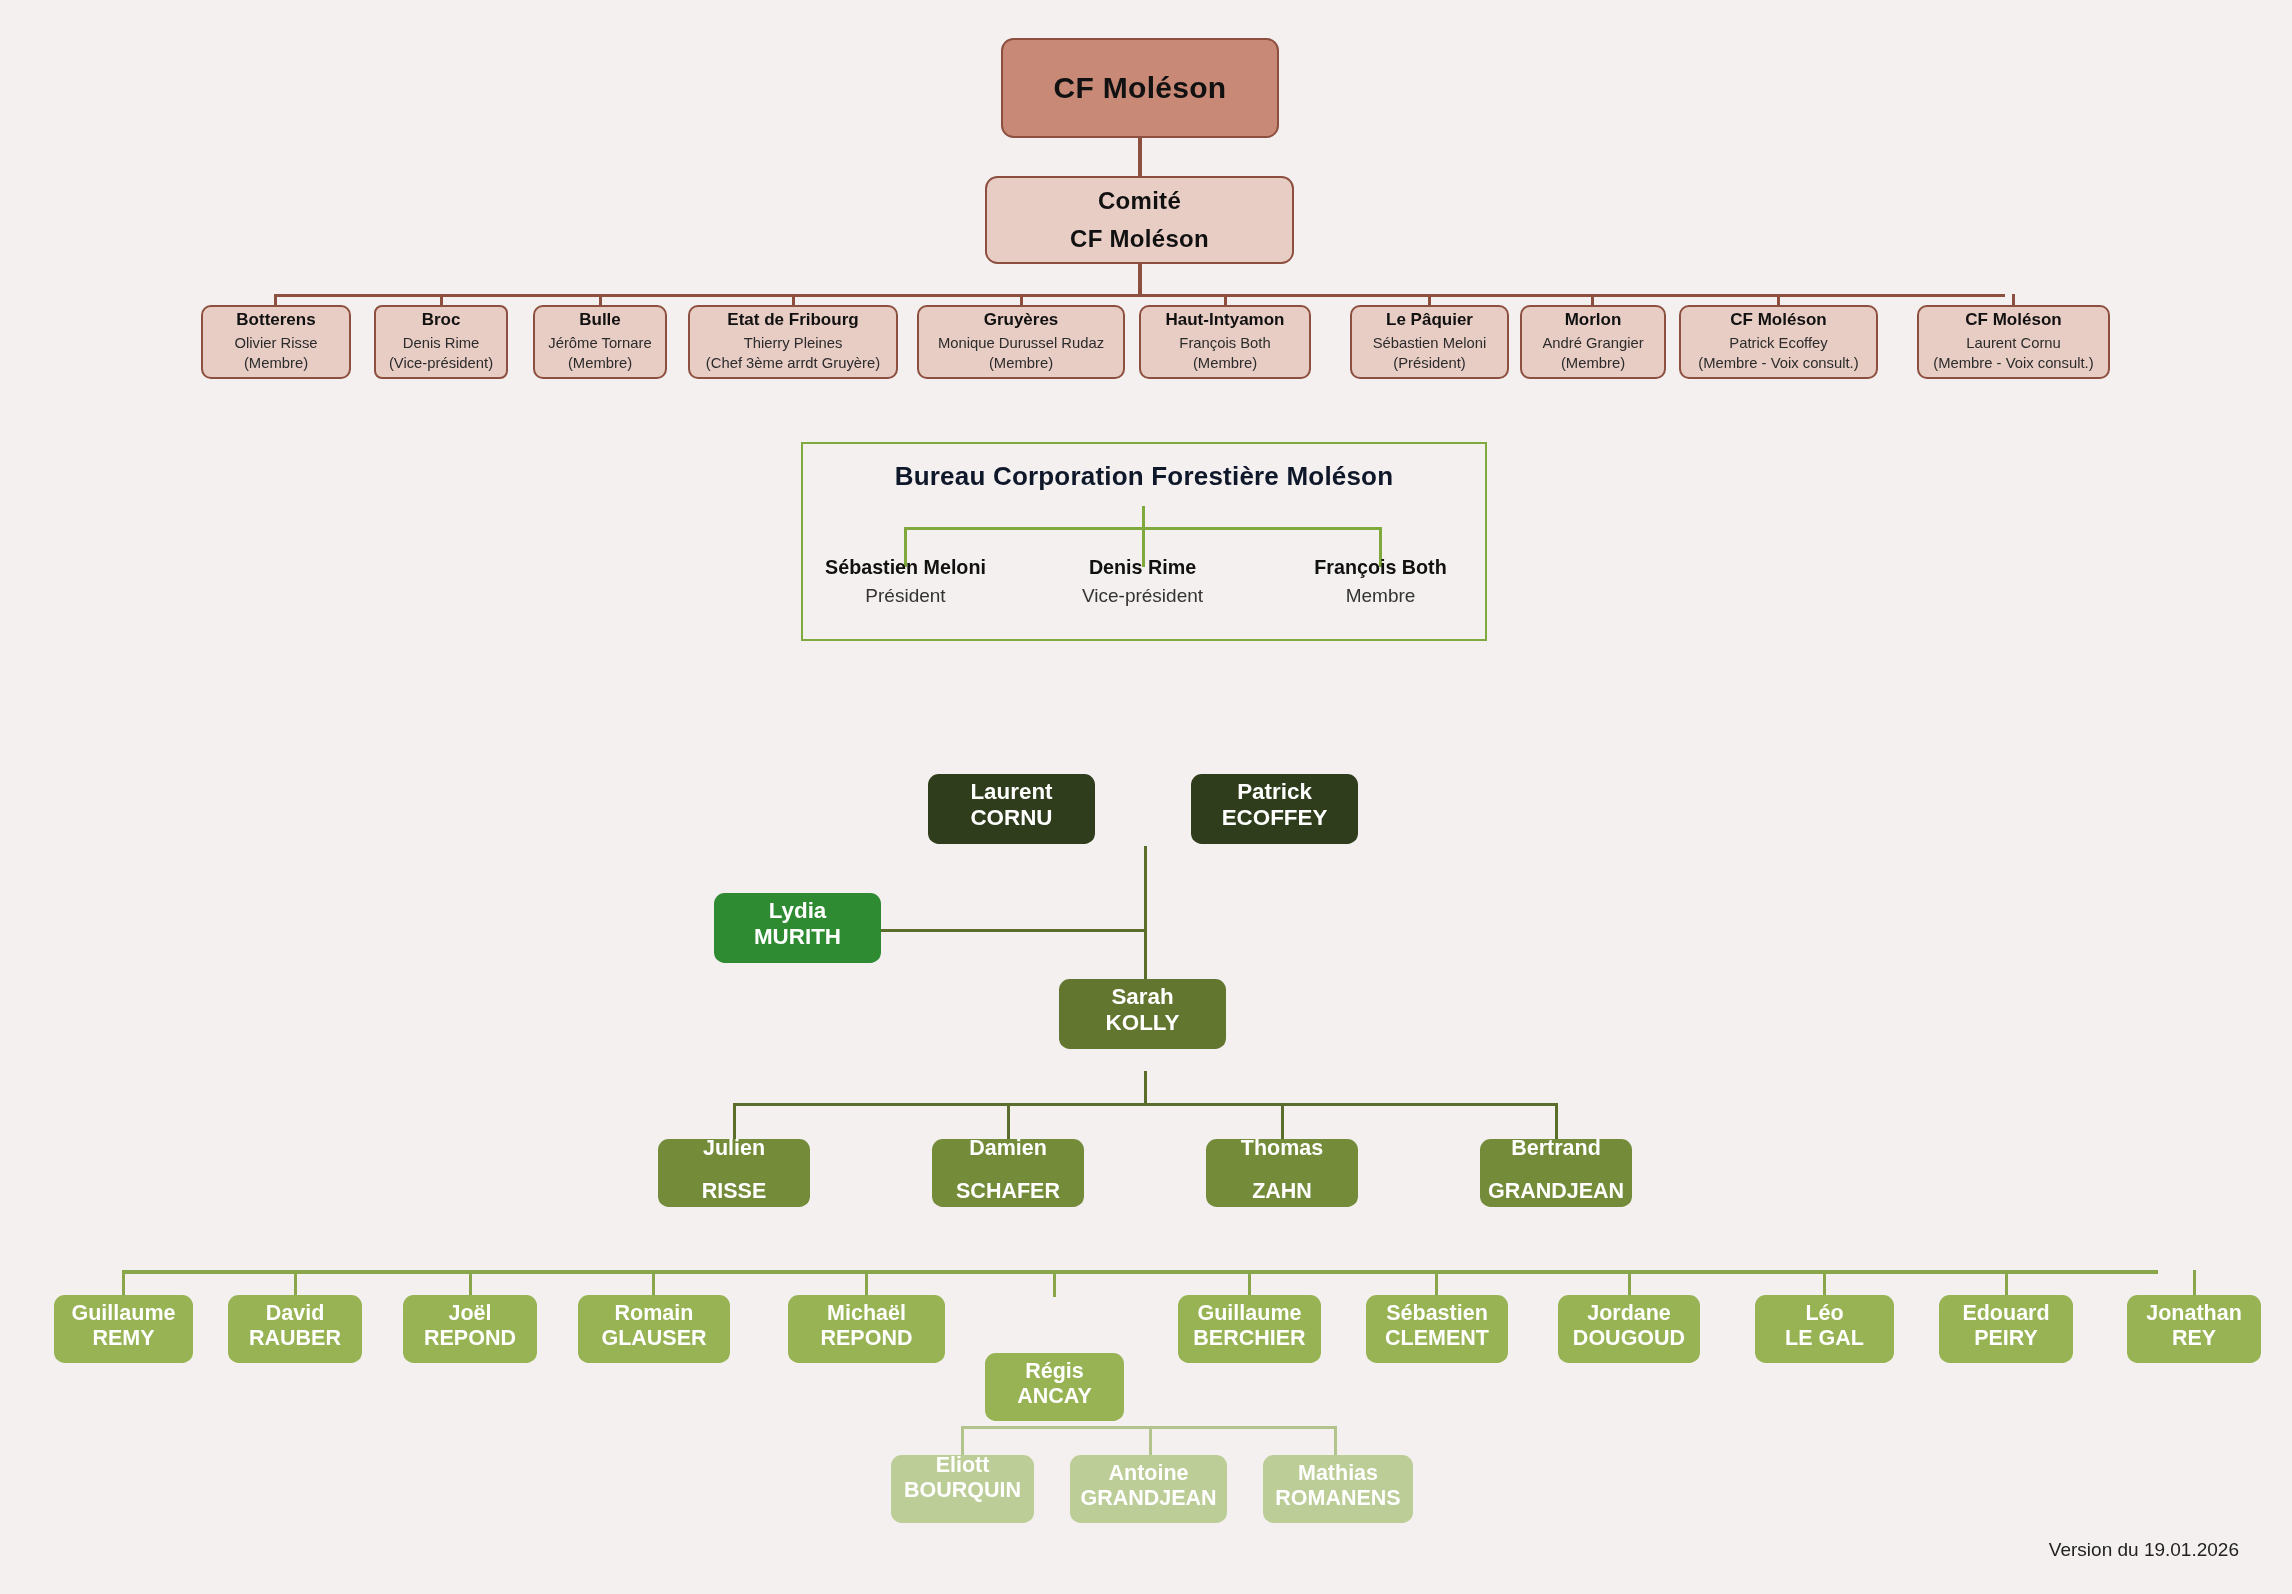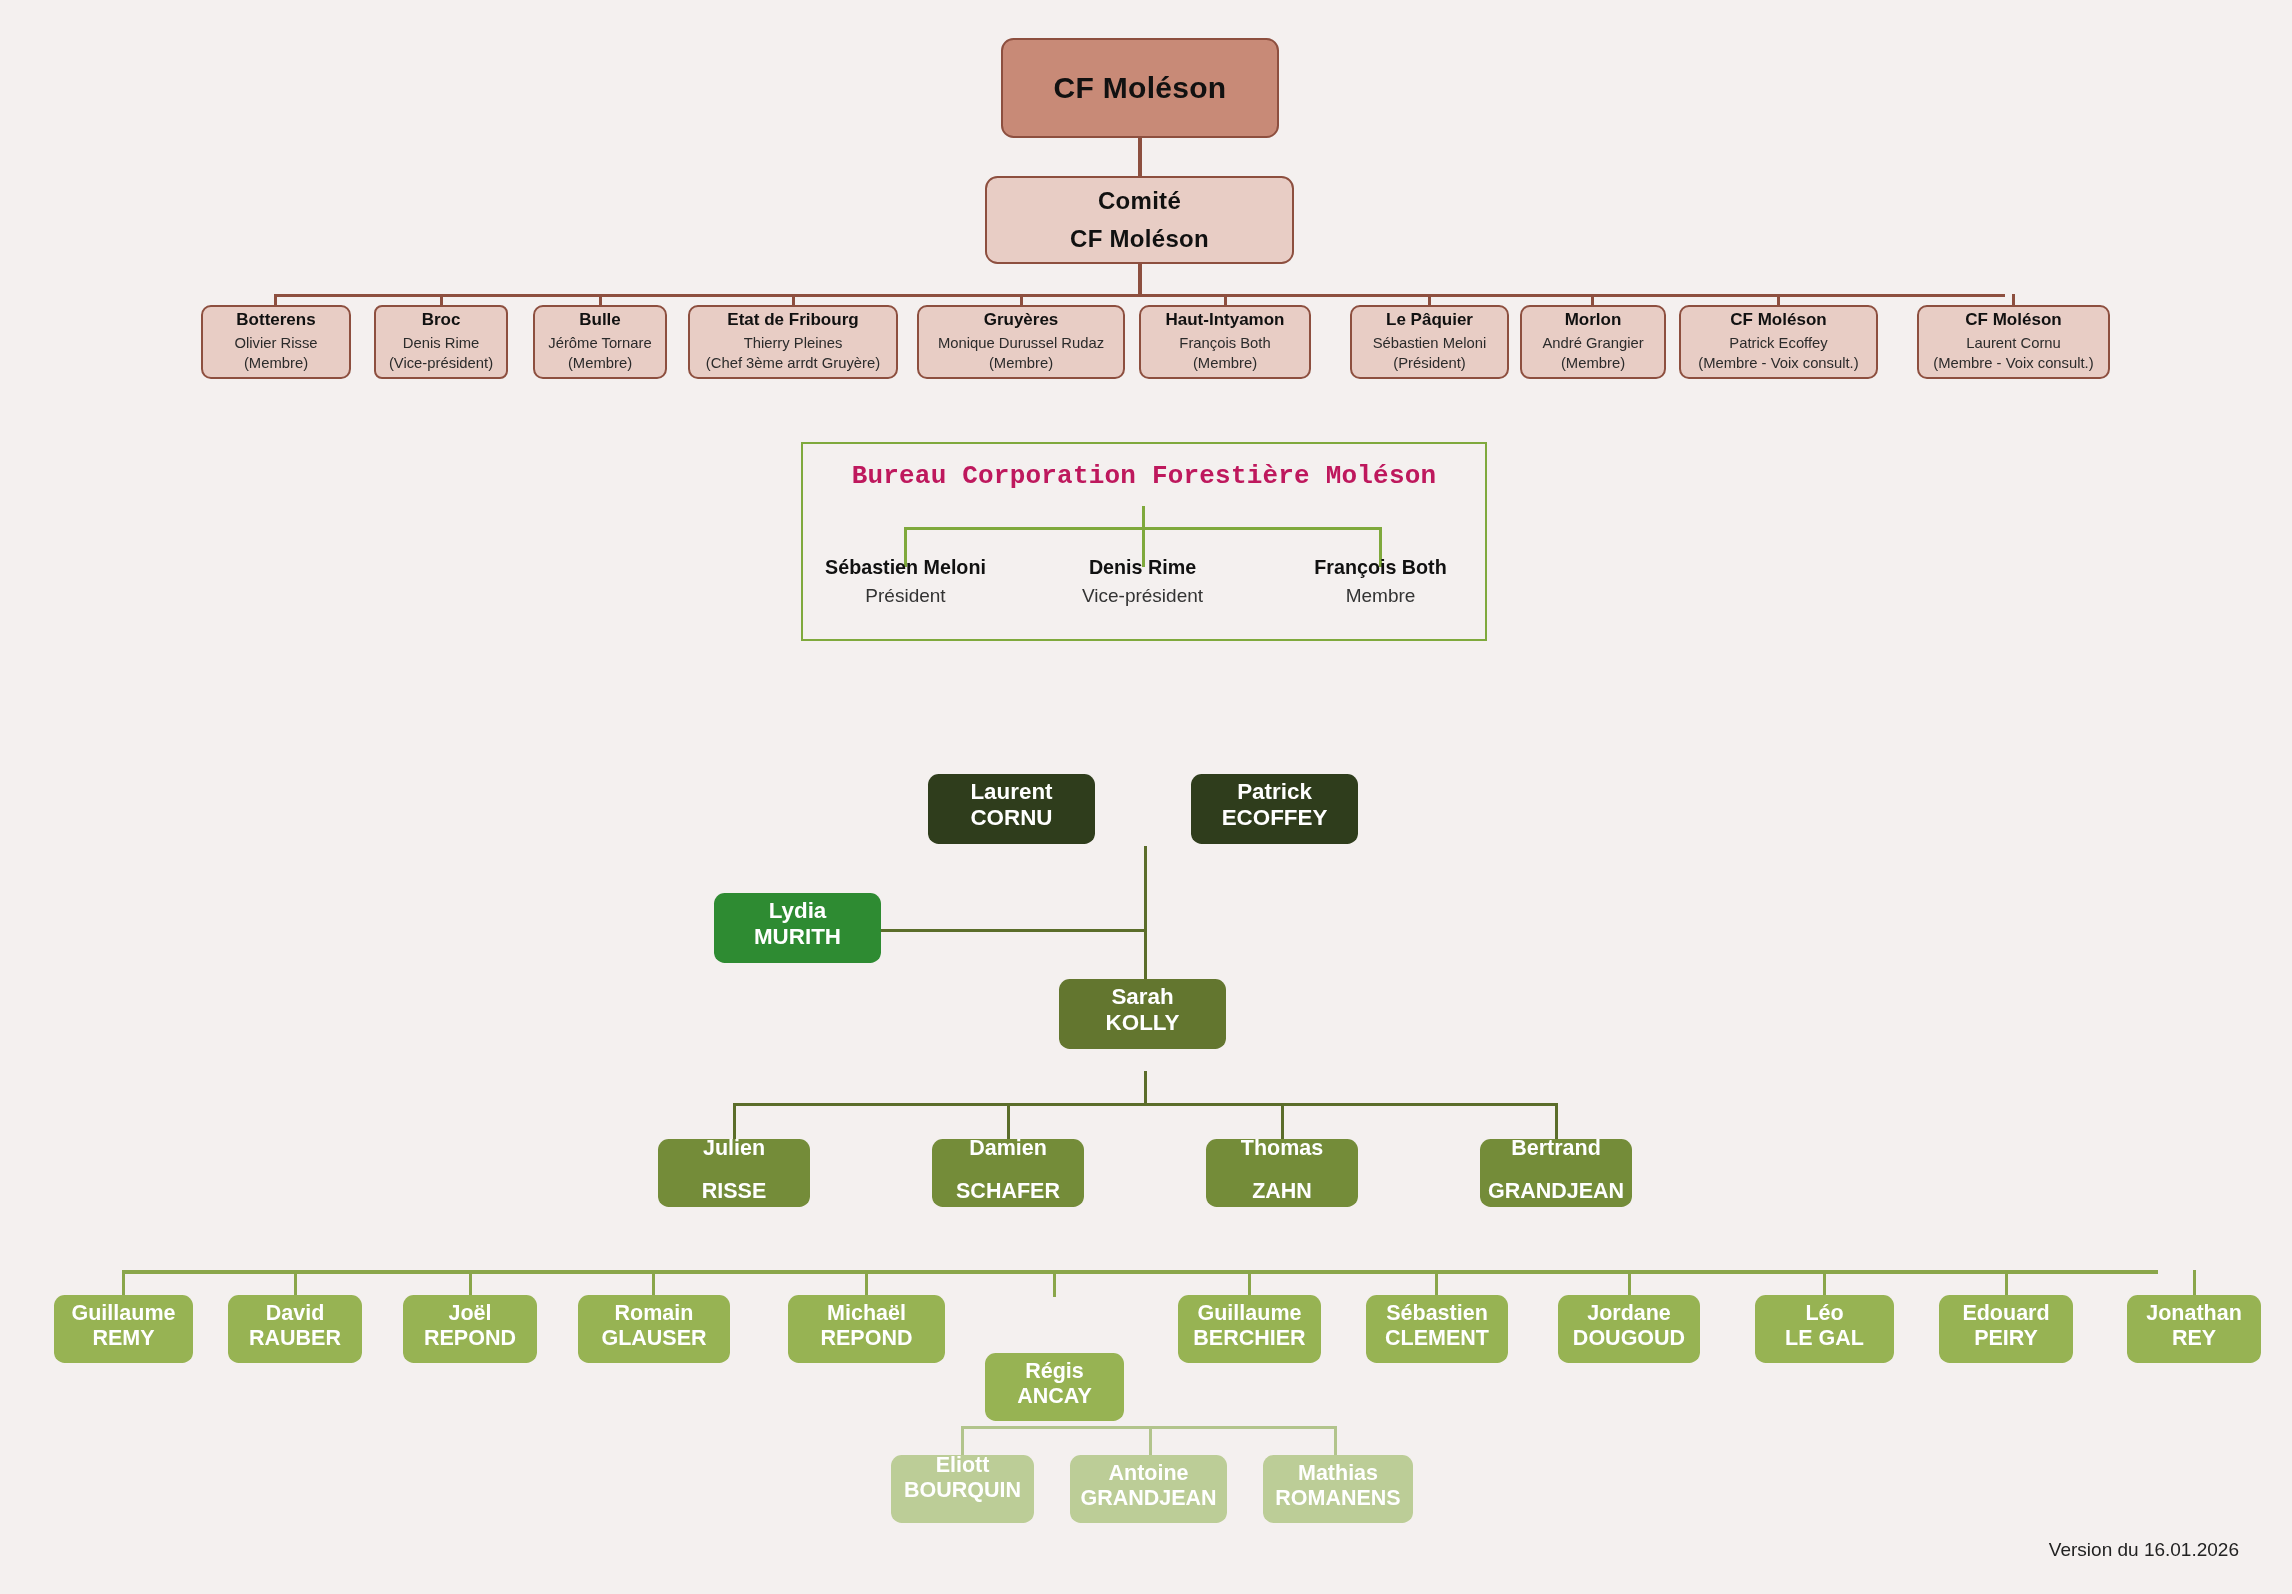--- a/index.html
+++ b/index.html
@@ -76,23 +76,22 @@
     border: 2.7px solid #7fa93c;
     background: #f4f0ef;
     box-sizing: border-box;
   }
   .bureau-title {
     position: absolute;
     width: 100%;
     text-align: center;
     font-weight: bold;
     font-size: 26px;
-    color: #be185d;
+    color: #0f172a;
     letter-spacing: 0.2px;
-    font-family: Liberation Mono, monospace;
   }
   .bureau-person { position: absolute; text-align: center; }
   .bureau-person .bp-name {
     font-weight: bold; font-size: 19.7px; color: #111; line-height: 1.45;
   }
   .bureau-person .bp-role {
     font-size: 19px; color: #333; line-height: 1.45;
   }
   .c-green-lt { position: absolute; background: #7fa93c; }
 
@@ -424,16 +423,16 @@
         </div>
       </div>
       <div class="pcard t-pale" style="left: 1263px; top: 1455px; width: 150px; height: 99px;">
         <div class="head" style="height: 68px; font-size: 21.5px; padding-bottom: 5.4px;">
           <div>Mathias</div>
           <div>ROMANENS</div>
         </div>
       </div>
     </div>
 
-  <div class="version-text" style="left:1845px; top:1539px; width:394px;">Version du 16.01.2026</div>
+  <div class="version-text" style="left:1845px; top:1539px; width:394px;">Version du 19.01.2026</div>
 
 </div>
 
 
 </body></html>

